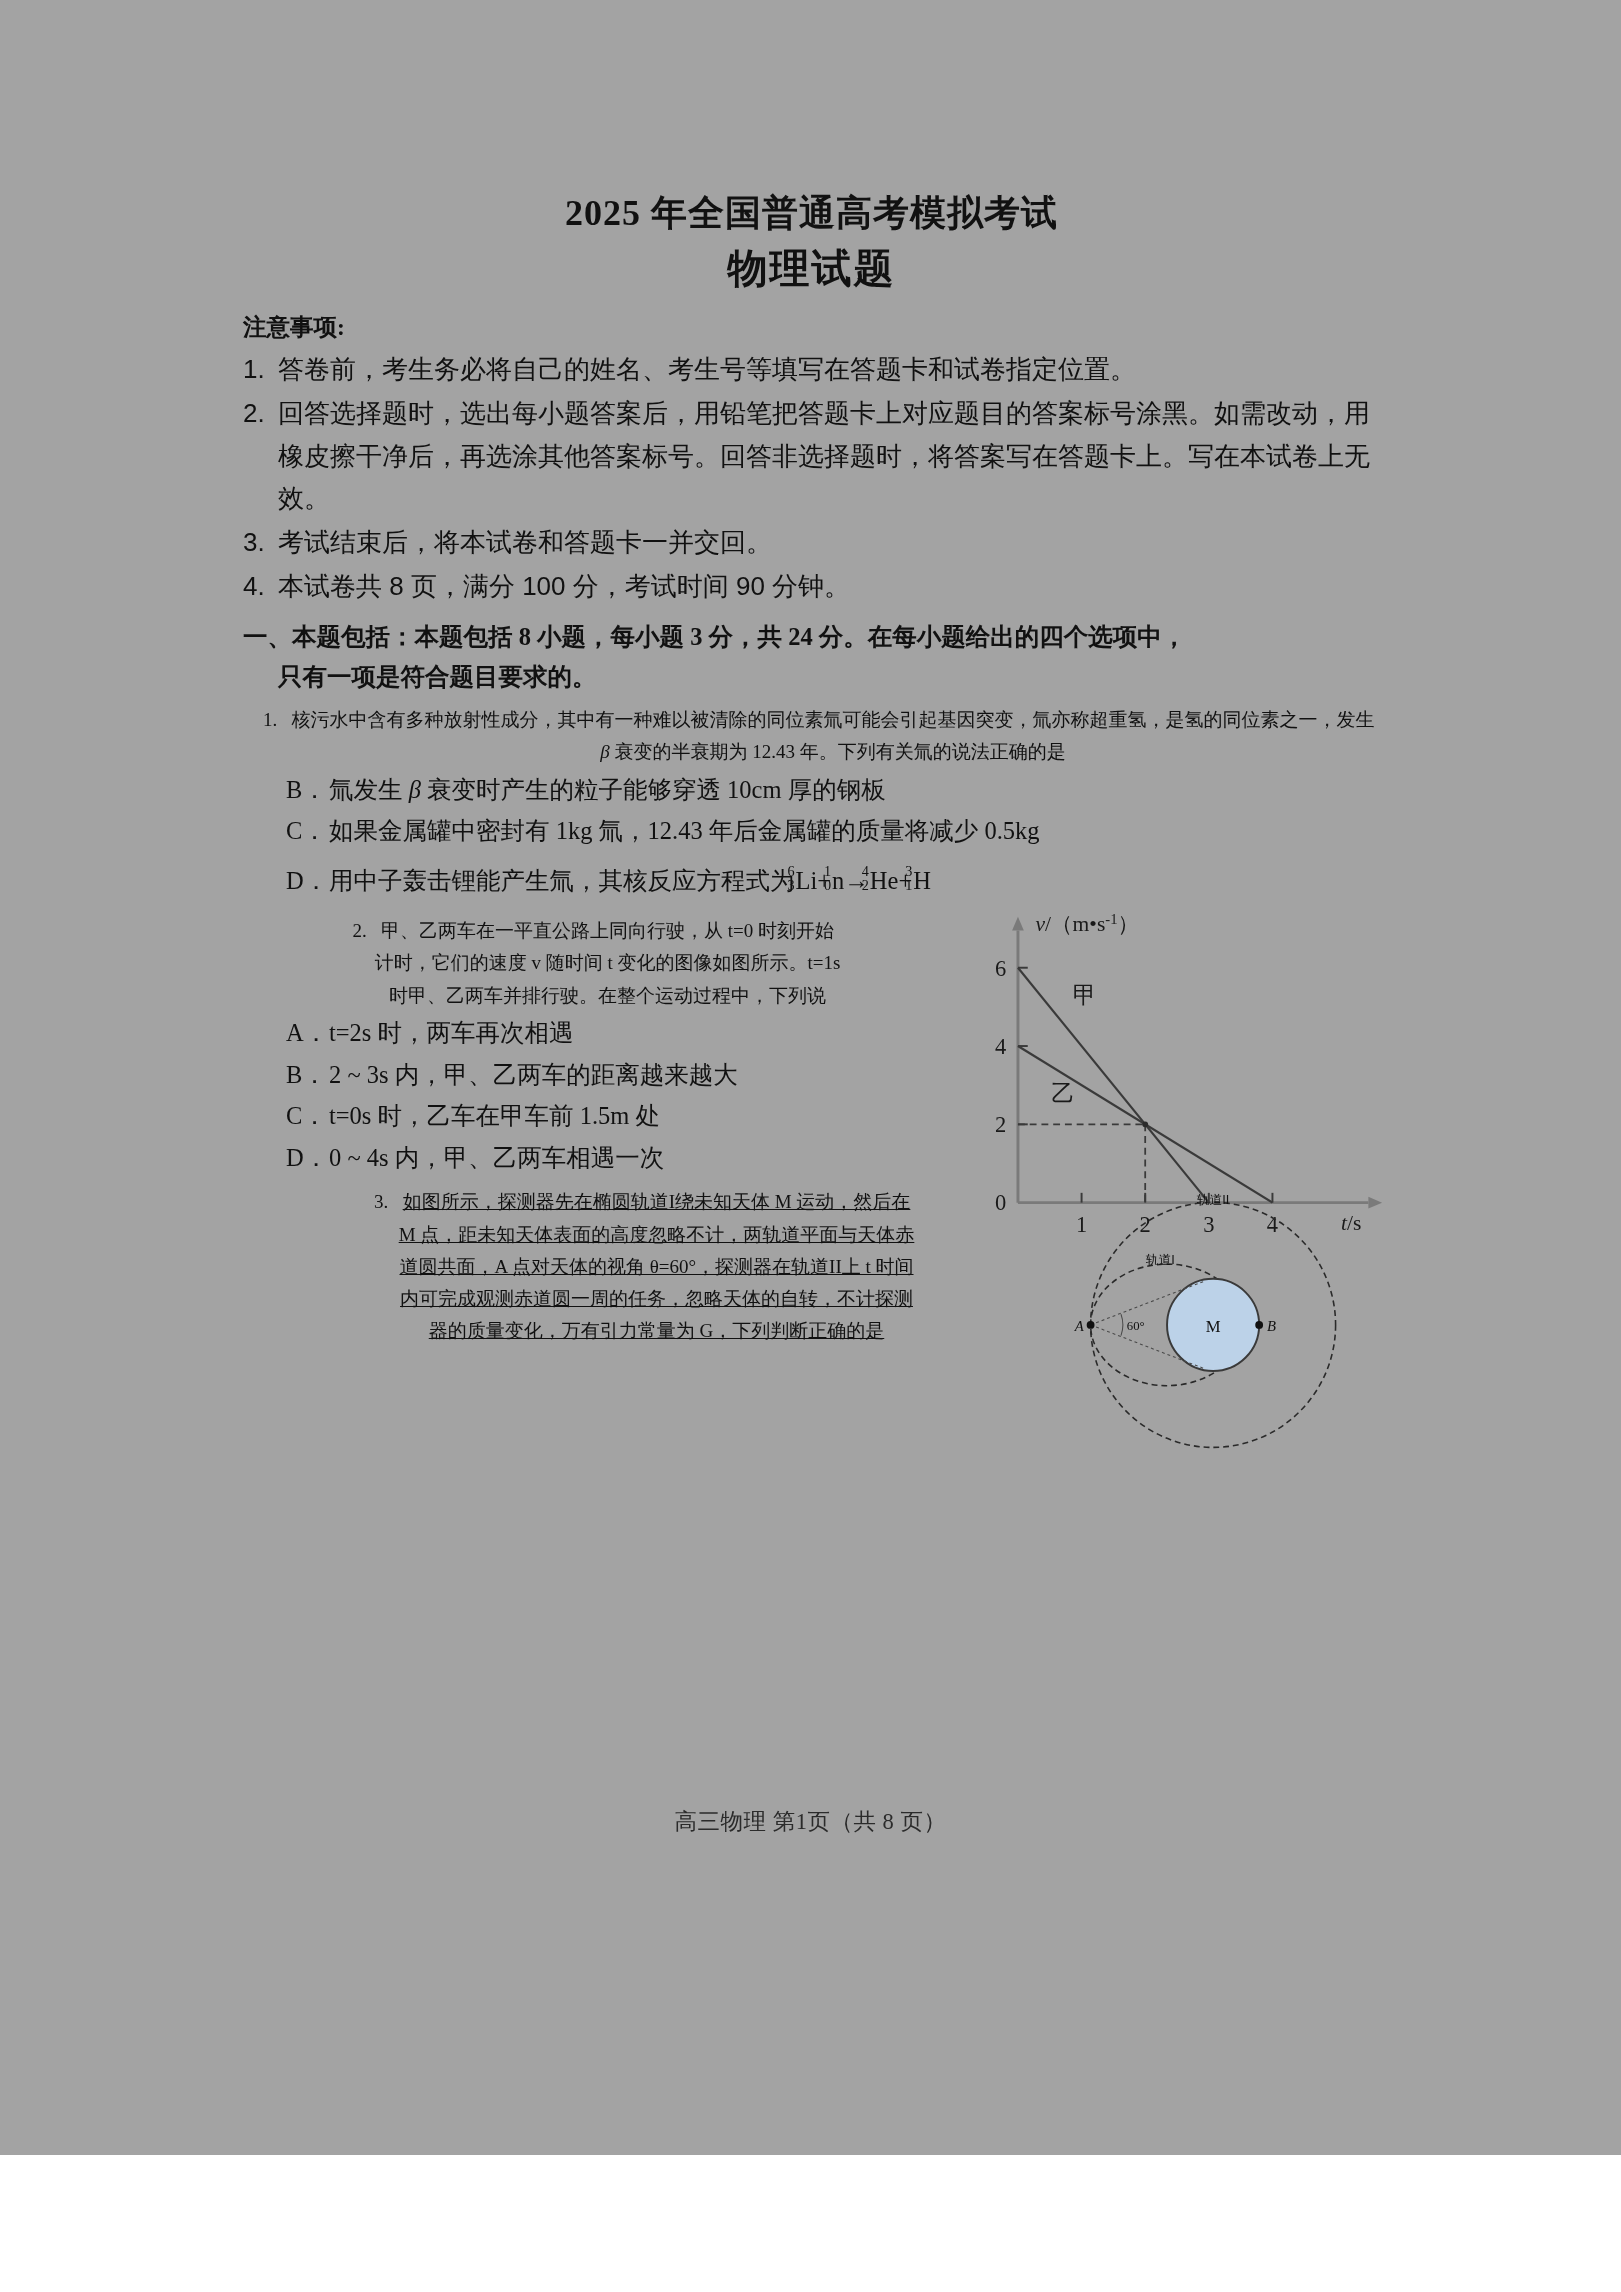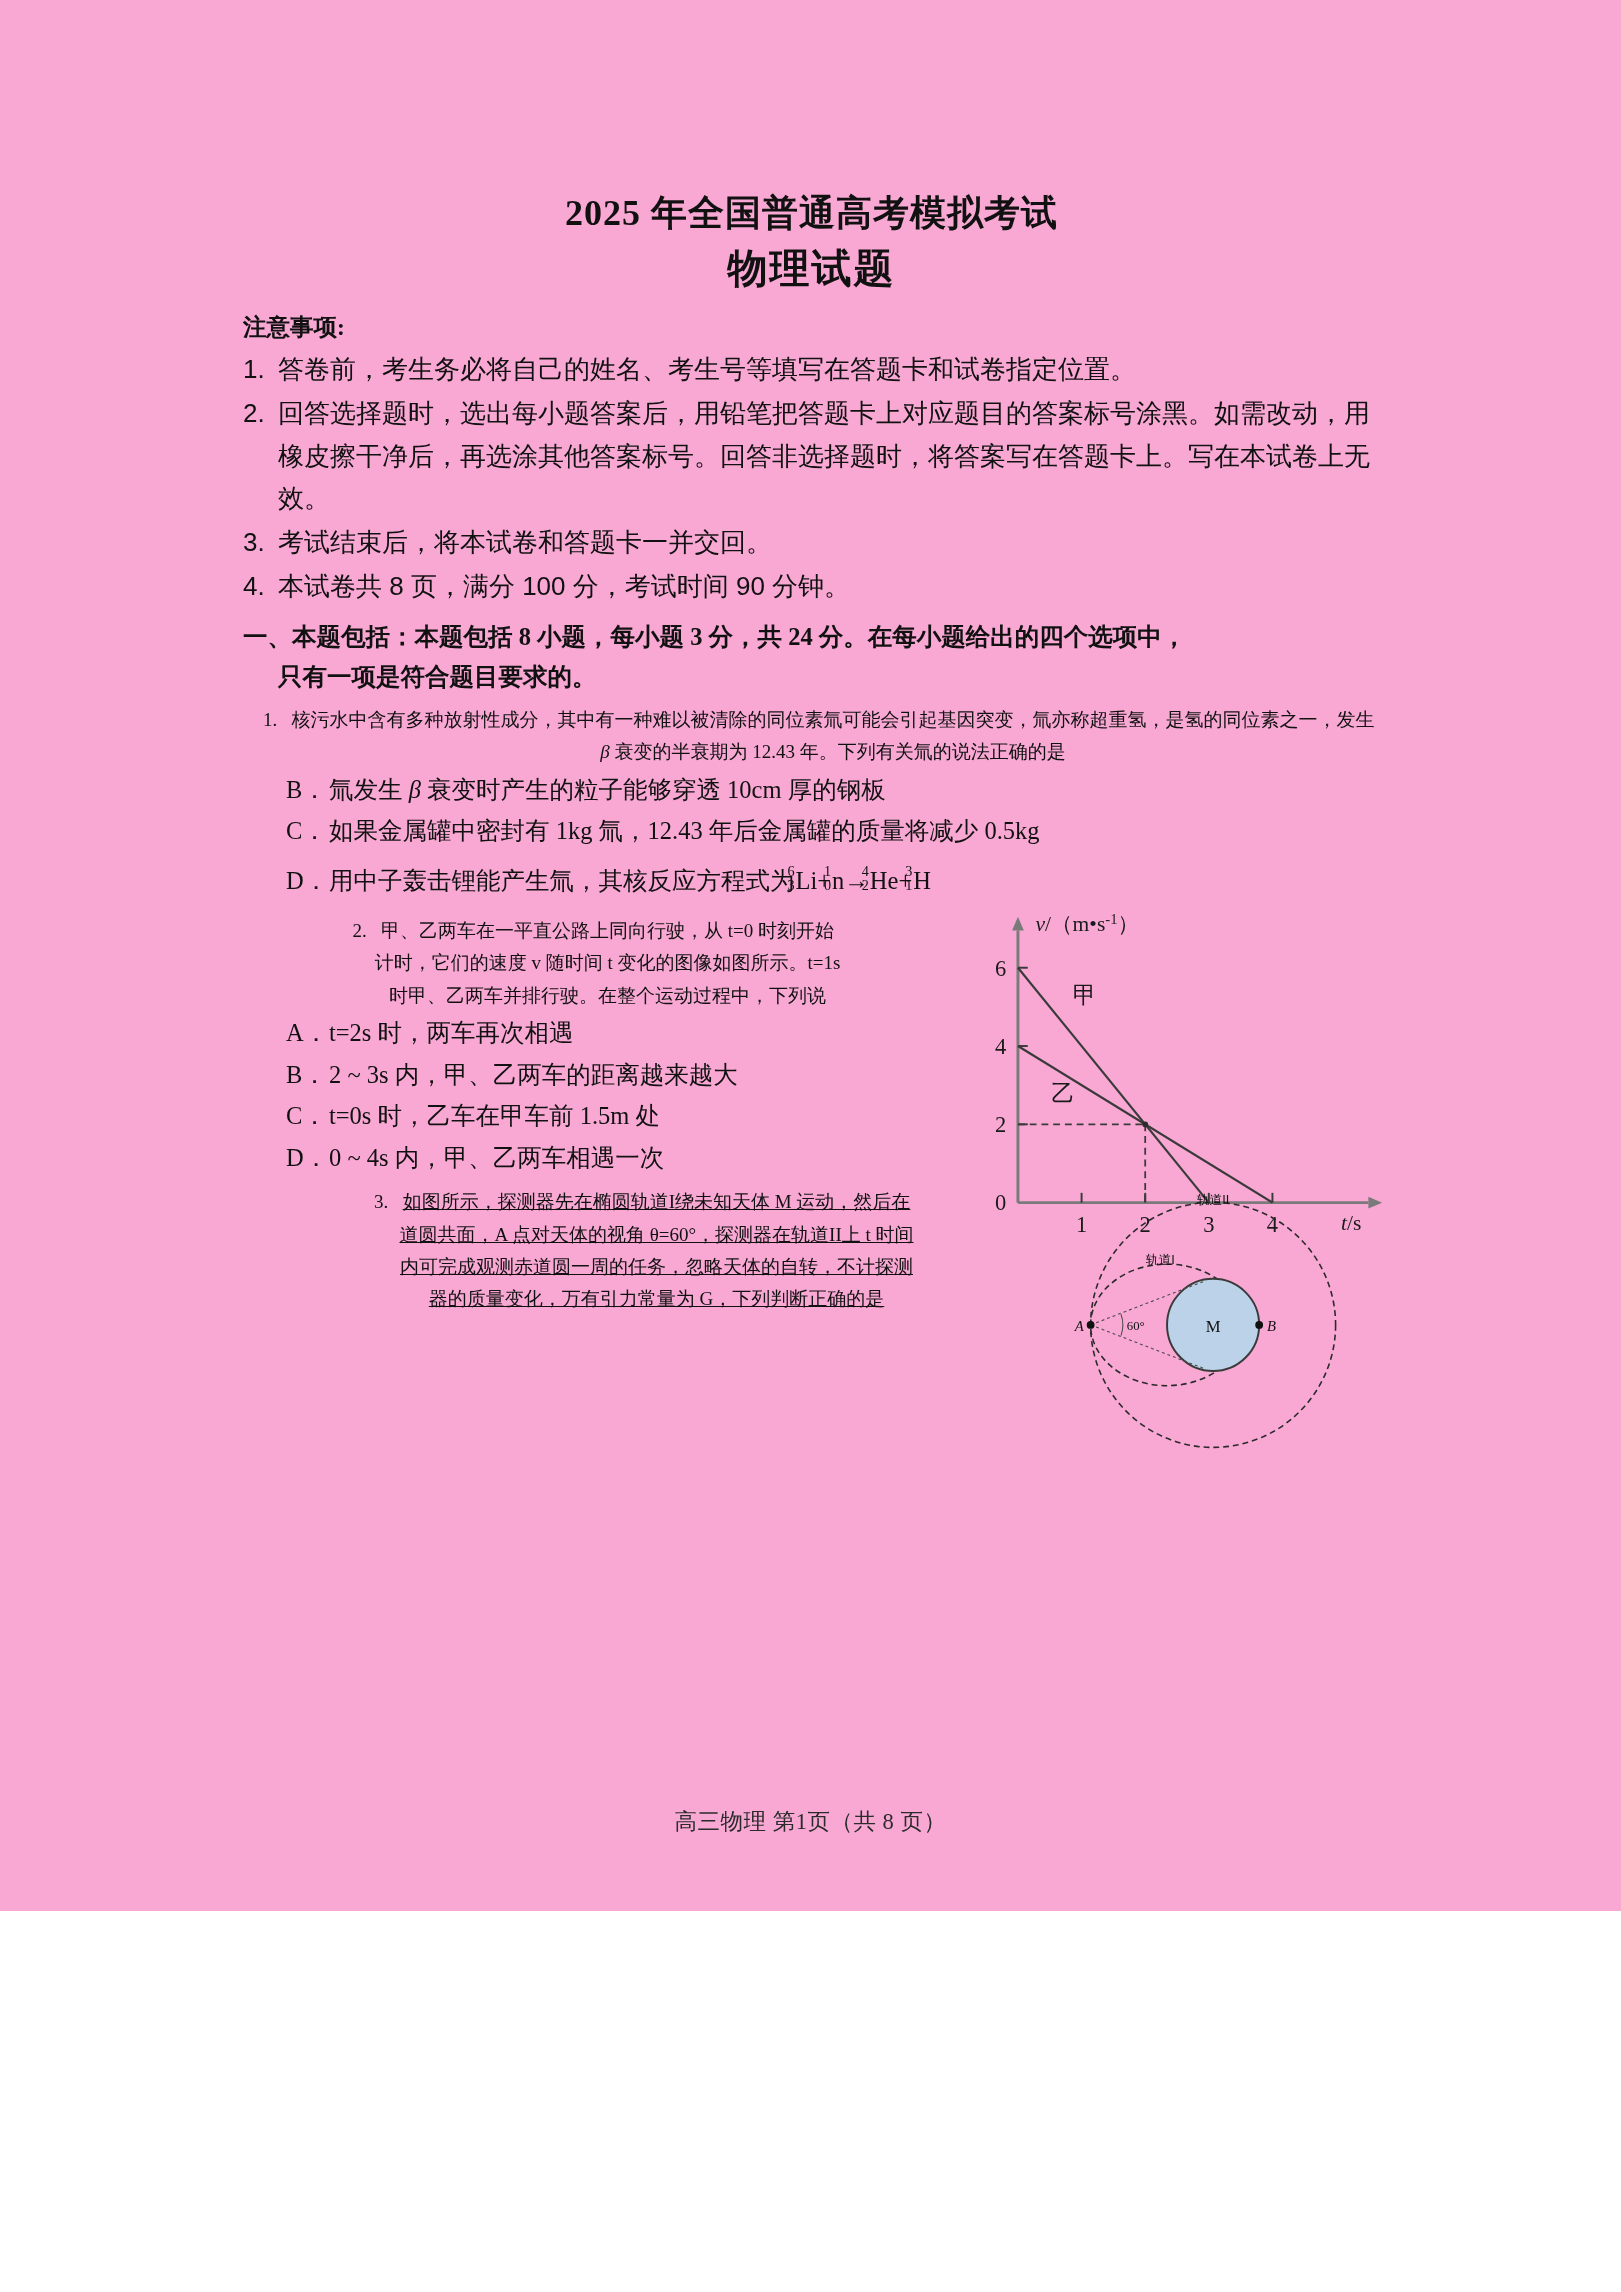--- a/index.html
+++ b/index.html
@@ -12,22 +12,22 @@
     height: 2293px;
     position: relative;
     font-family: "Liberation Serif", "DejaVu Serif", serif;
     color: #111111;
     overflow: hidden;
   }
   .page {
     position: absolute;
     left: 0; top: 0;
     width: 1621px;
-    height: 1911px;
-    background: #f9a8d4;
+    height: 2155px;
+    background: #a3a3a3;
   }
   .content {
     position: absolute;
     left: 243px;
     top: 191px;
     width: 1137px;
   }
 
   
   .title-main {
@@ -257,20 +257,21 @@
         <text x="108" y="96" font-size="24" font-family="Liberation Sans, sans-serif" fill="#1a1a1a">甲</text>
         <text x="86" y="196" font-size="24" font-family="Liberation Sans, sans-serif" fill="#1a1a1a">乙</text>
       </svg>
     </div>
 
     <div class="question q3wrap" style="margin-top:2px">
       <div class="q3-text">
         <div class="q-body">
           <span class="q-num">3.</span><span>如图所示，探测器先在椭圆轨道I绕未知天体 M 运动，然后在</span>
         </div>
+        <div class="q-body" style="text-indent:0;padding-left:43px">M 点，距未知天体表面的高度忽略不计，两轨道平面与天体赤</div>
         <div class="q-body" style="text-indent:0;padding-left:43px">道圆共面，A 点对天体的视角 θ=60°，探测器在轨道II上 t 时间</div>
         <div class="q-body" style="text-indent:0;padding-left:43px">内可完成观测赤道圆一周的任务，忽略天体的自转，不计探测</div>
         <div class="q-body" style="text-indent:0;padding-left:43px">器的质量变化，万有引力常量为 G，下列判断正确的是</div>
       </div>
 
       <svg class="fig-orbit" viewBox="0 0 310 300">
 
         <circle cx="150" cy="155" r="125" fill="none" stroke="#2a2a2a" stroke-width="1.6" stroke-dasharray="6,4"></circle>
 
         <ellipse cx="103" cy="155" rx="78" ry="62" fill="none" stroke="#2a2a2a" stroke-width="1.6" stroke-dasharray="6,4"></ellipse>

